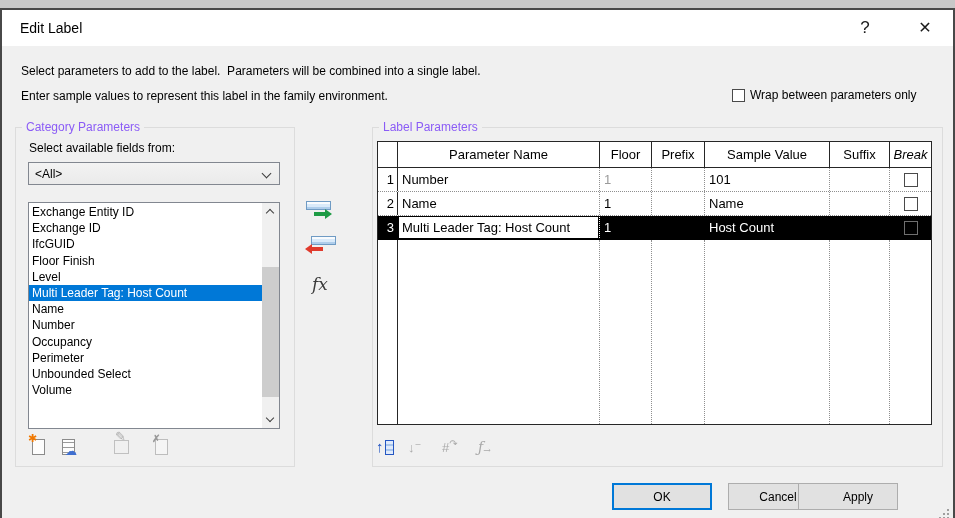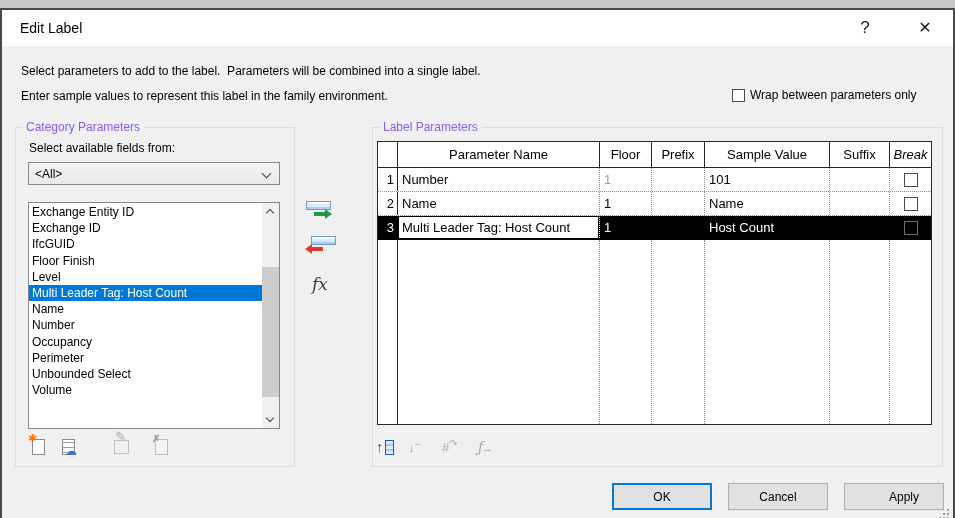--- a/index.html
+++ b/index.html
@@ -141,21 +141,21 @@
   .rt-hash { left:66px; color:#a9a9a9; font-size:13px; }
   .rt-hash .curve { font-size:10px; margin-top:-7px; }
   .rt-fx { left:102px; color:#a9a9a9; font-family:"DejaVu Serif", serif; font-style:italic; font-size:14px; }
   .rt-fx .arrows { font-size:9px; margin-top:5px; letter-spacing:-2px; }
 
   
   .btn { position:absolute; top:473px; width:100px; height:27px; background:#e1e1e1;
          border:1px solid #adadad; font-size:12px; color:#000; font-family:"Liberation Sans",sans-serif; cursor:default;text-align:center; }
   .btn-ok { left:610px; border:2px solid #0078d7; }
   .btn-cancel { left:726px; }
-  .btn-apply { left:842px;padding-left:20px; }
+  .btn-apply { left:796px;padding-left:20px; }
 
   .grip { position:absolute; left:936px; top:498px; width:12px; height:12px; }
 </style>
 </head>
 <body>
 
 <div class="dialog">
   <div class="inner">
 
     <div class="titlebar">

